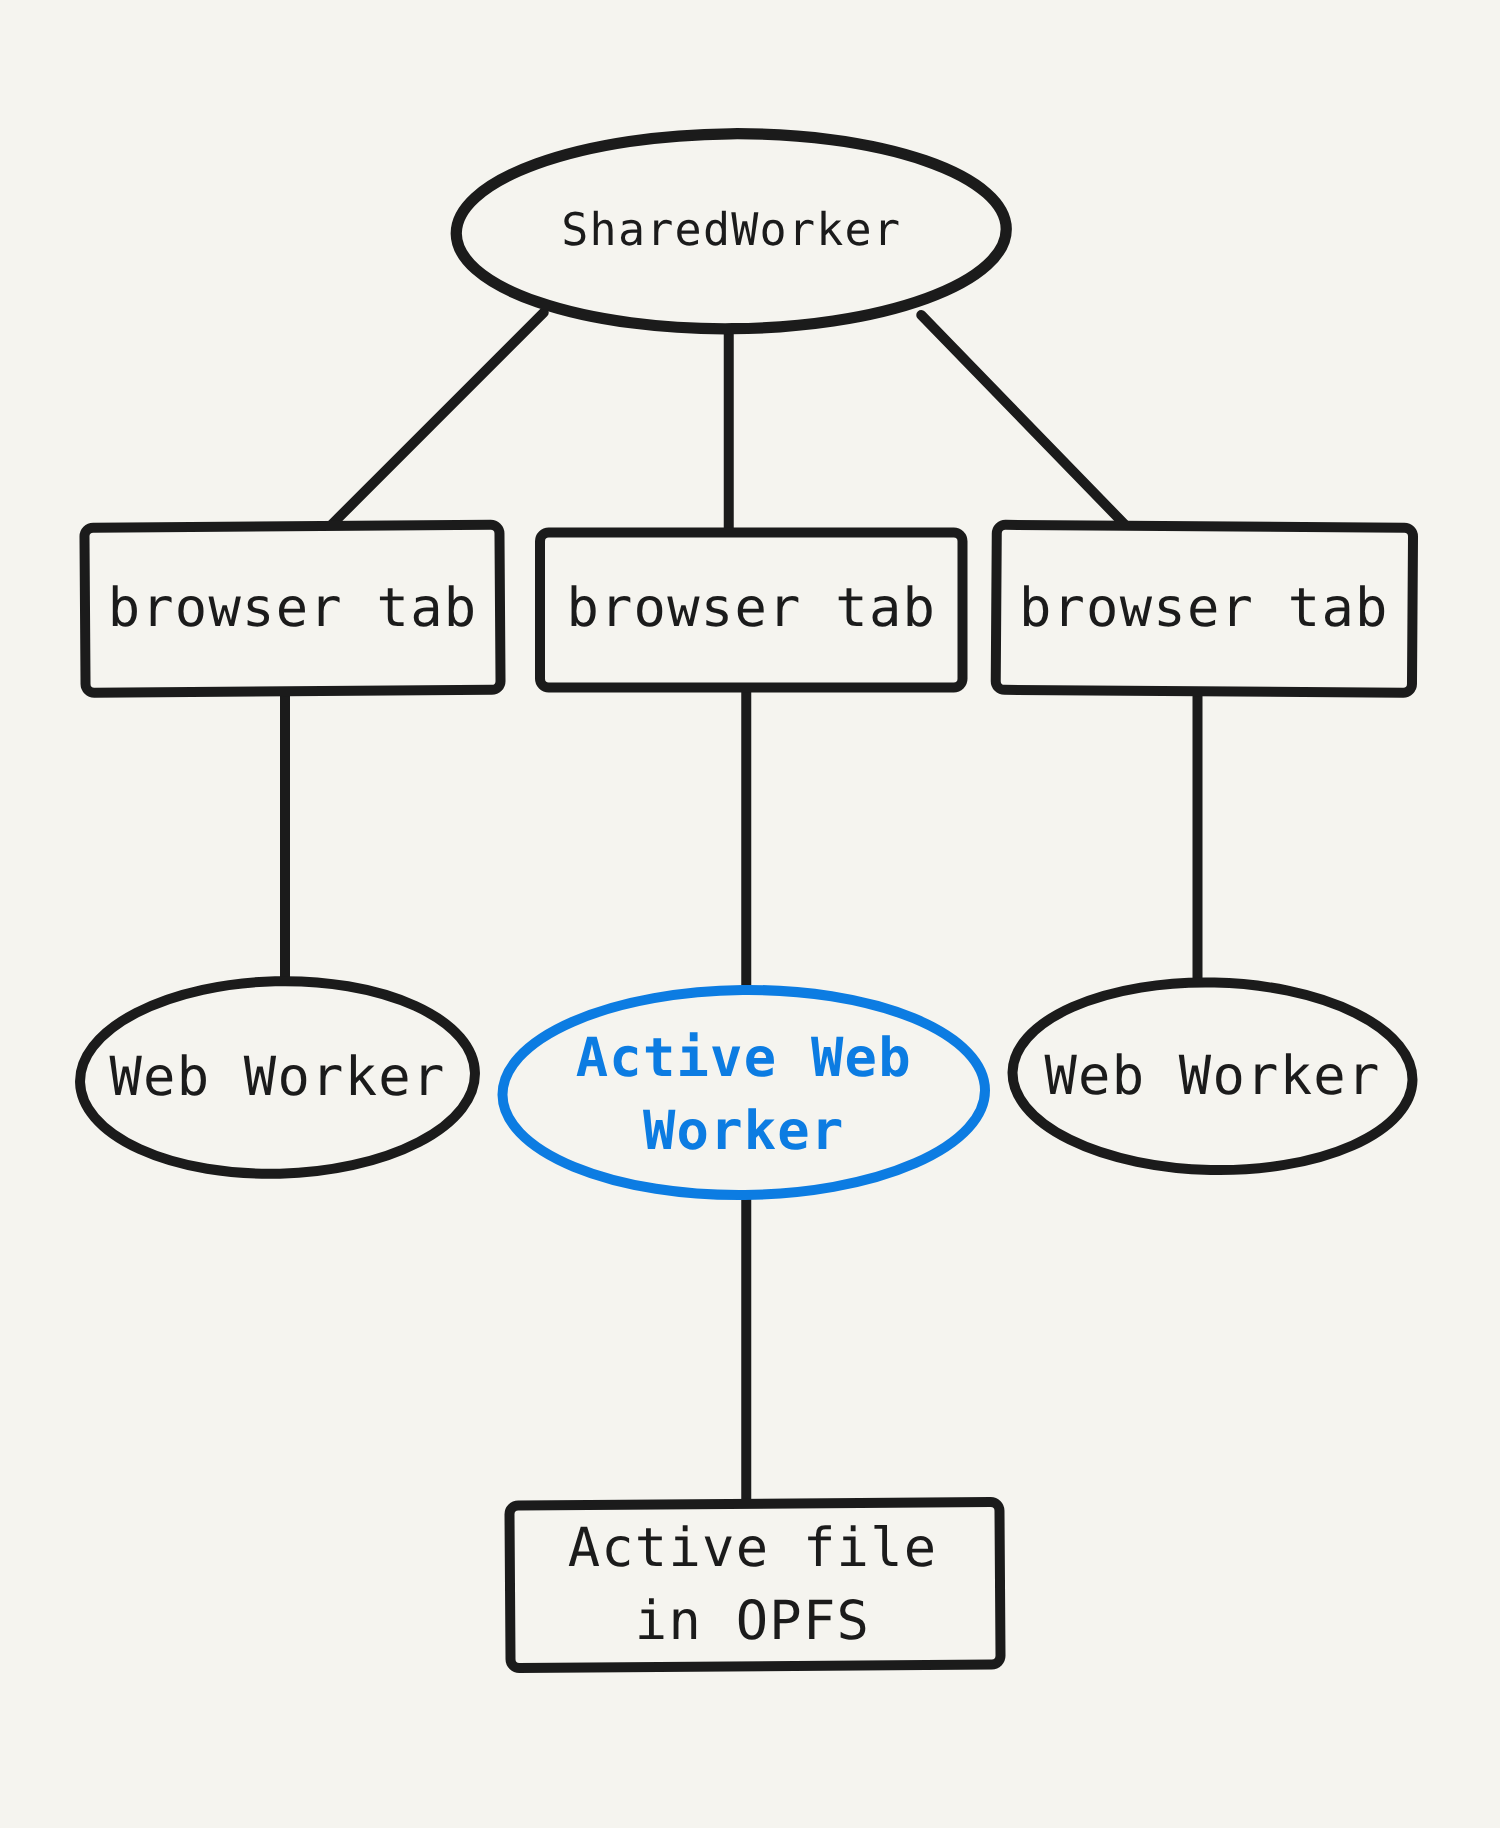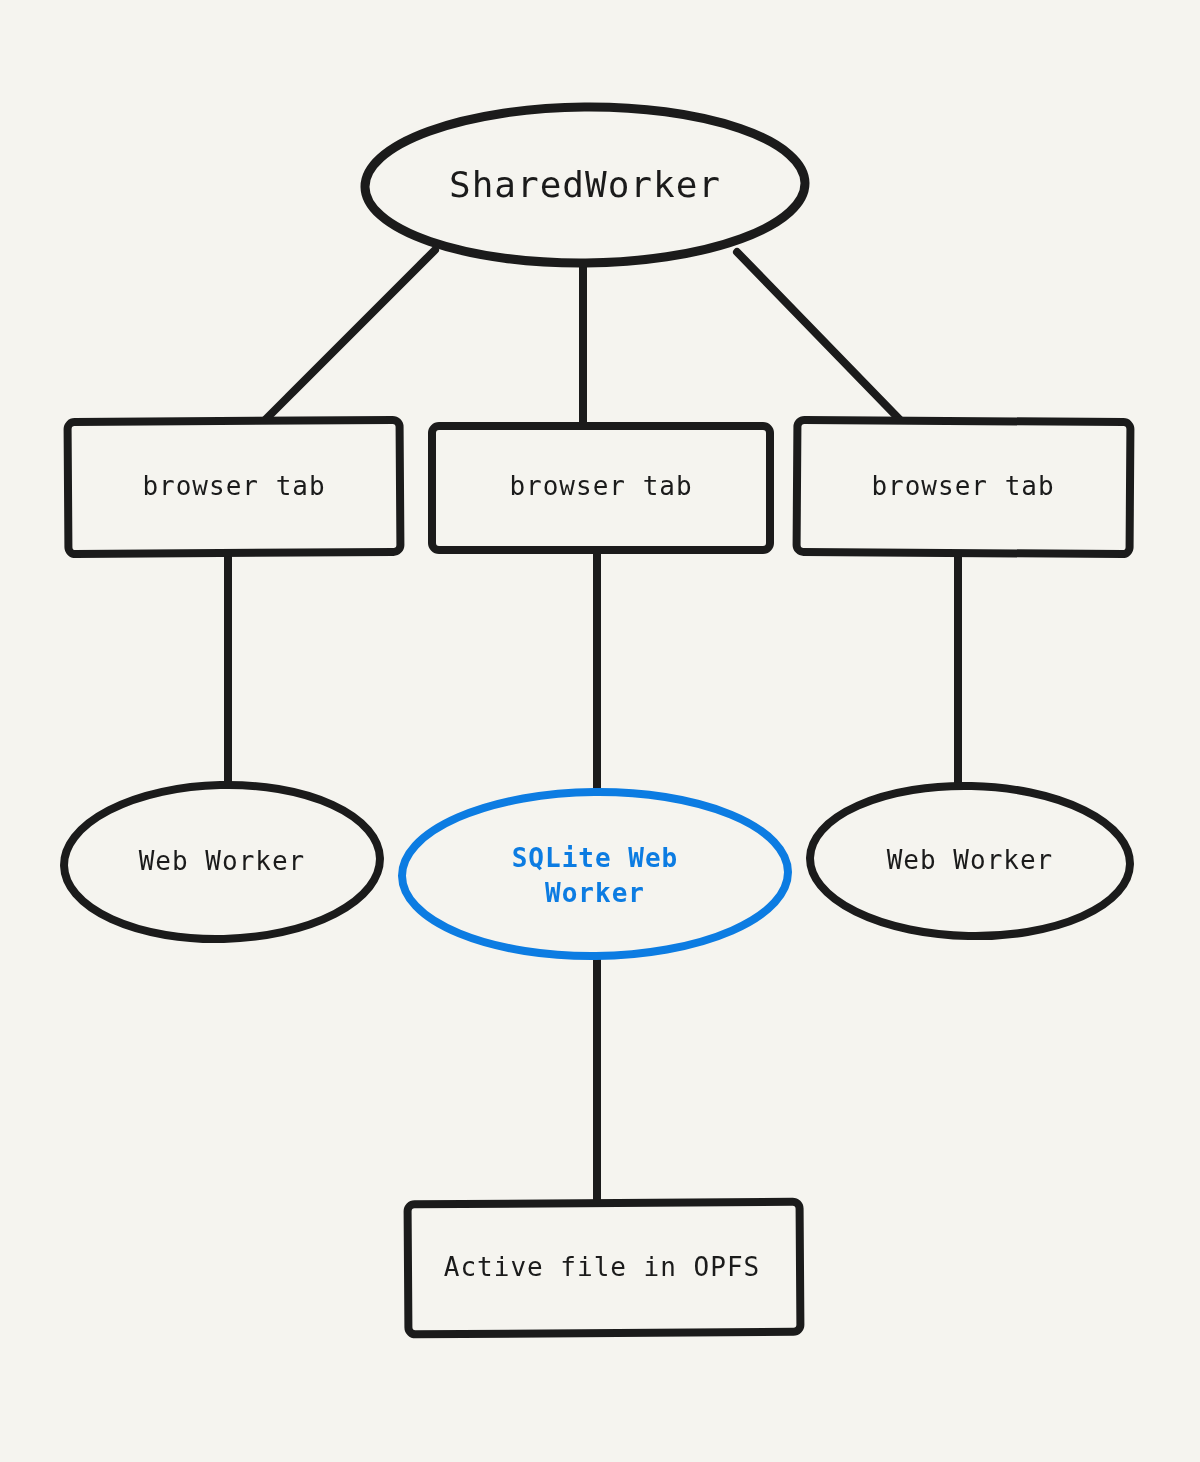--- a/index.html
+++ b/index.html
@@ -37,21 +37,21 @@
     fill: none;
   }
 
   .label {
     position: absolute;
     display: flex;
     align-items: center;
     justify-content: center;
     text-align: center;
     color: var(--stroke);
-    font-size: 26px;
+    font-size: 43px;
     letter-spacing: 1px;
     line-height: 1.35;
     white-space: normal;
   }
   .label.title { font-size: 36px; }
   .label.active {
     color: var(--accent);
     font-weight: bold;
   }
 </style>
@@ -83,17 +83,17 @@
     <rect class="shape" x="408" y="1203" width="392" height="130" rx="7" transform="rotate(-0.4 604 1268)"></rect>
   </svg>
 
   <div class="label title" style="left:385px; top:150px; width:400px; height:70px;">SharedWorker</div>
 
   <div class="label" style="left:74px; top:452px; width:320px; height:70px;">browser tab</div>
   <div class="label" style="left:441px; top:452px; width:320px; height:70px;">browser tab</div>
   <div class="label" style="left:803px; top:452px; width:320px; height:70px;">browser tab</div>
 
   <div class="label" style="left:62px; top:827px; width:320px; height:70px;">Web Worker</div>
-  <div class="label active" style="left:455px; top:816px; width:280px; height:120px;">SQLite Web Worker</div>
+  <div class="label active" style="left:455px; top:816px; width:280px; height:120px;">Active Web Worker</div>
   <div class="label" style="left:810px; top:826px; width:320px; height:70px;">Web Worker</div>
 
   <div class="label" style="left:437px; top:1203px; width:330px; height:130px;">Active file in OPFS</div>
 </div>
 
 </body></html>

